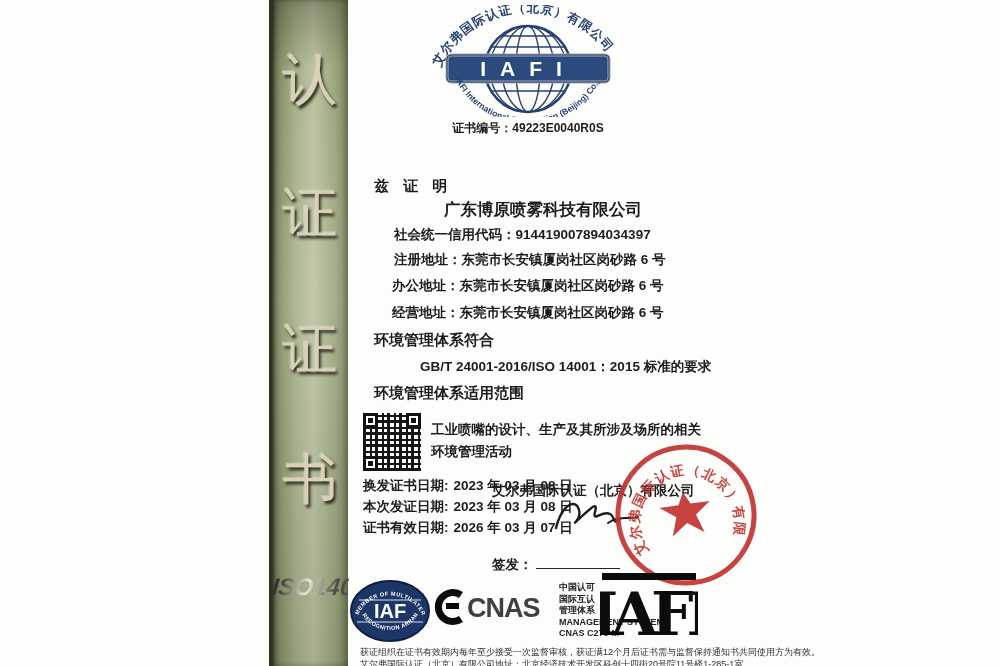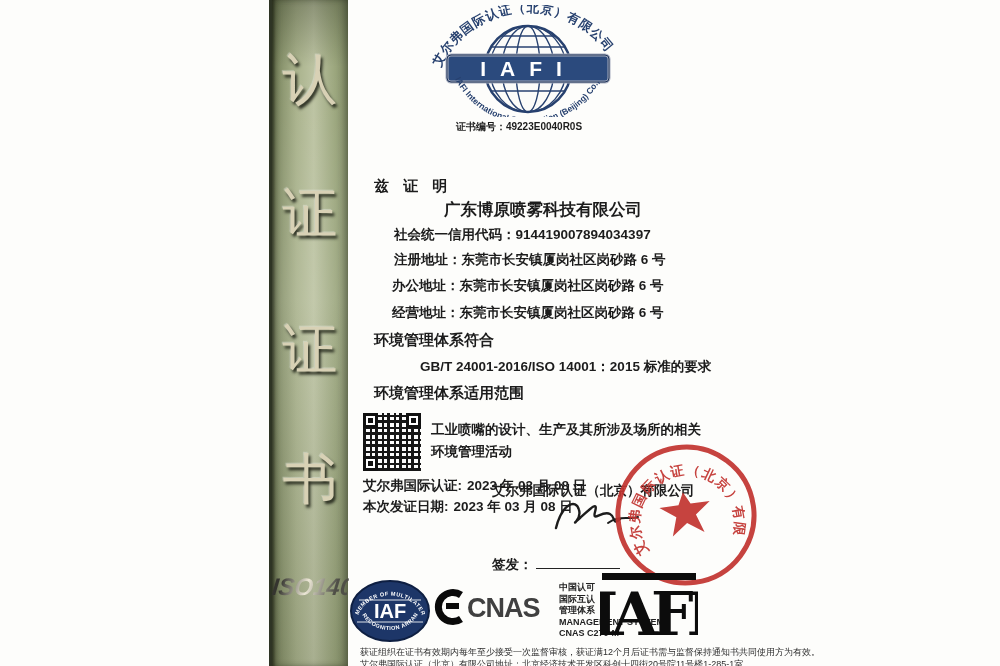--- a/index.html
+++ b/index.html
@@ -96,21 +96,21 @@
     <line x1="62" y1="86" x2="152" y2="86"></line>
   </g>
   <rect x="26" y="50" width="162" height="27" rx="4" fill="#2b4a7d" stroke="#a8aebf" stroke-width="3"></rect>
   <rect x="26" y="50" width="162" height="27" rx="4" fill="none" stroke="#1d3358" stroke-width="1"></rect>
   <text x="107" y="71" text-anchor="middle" font-size="21" font-weight="bold" fill="#ffffff" letter-spacing="14">IAFI</text>
   <text font-size="8.5" fill="#27416f" font-weight="bold">
     <textPath href="#arcBot" startOffset="0">IAFI International Certification (Beijing) Co., Ltd.</textPath>
   </text>
 </svg>
 
-<div class="abs b" style="left:412px;top:120px;width:214px;text-align:center;font-size:10px">证书编号：49223E0040R0S</div>
+<div class="abs b" style="left:421px;top:120px;width:214px;text-align:center;font-size:12px">证书编号：49223E0040R0S</div>
 
 <div class="abs b t15" style="left:374px;top:177px;letter-spacing:5px">兹 证 明</div>
 
 <div class="abs b" style="left:444px;top:199px;font-size:16.5px">广东博原喷雾科技有限公司</div>
 
 <div class="abs b t13" style="left:394px;top:226px">社会统一信用代码：914419007894034397</div>
 
 <div class="abs b t13" style="left:394px;top:251px">注册地址：东莞市长安镇厦岗社区岗砂路 6 号</div>
 
 <div class="abs b t13" style="left:392px;top:277px">办公地址：东莞市长安镇厦岗社区岗砂路 6 号</div>
@@ -126,24 +126,27 @@
 <div class="qr">
   <div class="qr-finder qr-f1"></div>
   <div class="qr-finder qr-f2"></div>
   <div class="qr-finder qr-f3"></div>
 </div>
 
 <div class="abs b t13" style="left:431px;top:419px;width:280px;line-height:1.65">工业喷嘴的设计、生产及其所涉及场所的相关环境管理活动</div>
 
 <div class="abs" style="left:363px;top:477px">
   <div class="date-row">
-    <span>艾尔弗国际认证:</span><span class="v">2023 年 03 月 08 日</span>
+    <span>换发证书日期:</span><span class="v">2023 年 03 月 08 日</span>
   </div>
   <div class="date-row">
     <span>本次发证日期:</span><span class="v">2023 年 03 月 08 日</span>
+  </div>
+  <div class="date-row">
+    <span>证书有效日期:</span><span class="v">2026 年 03 月 07 日</span>
   </div>
 </div>
 
 <div class="abs b t13" style="left:492px;top:482px">艾尔弗国际认证（北京）有限公司</div>
 
 <svg class="abs" style="left:550px;top:492px" width="100" height="48" viewBox="0 0 100 48">
   <path d="M 6 36 C 12 12 26 6 29 18 C 32 28 18 36 30 26 C 42 15 48 9 45 20 C 42 31 52 18 60 22 C 66 25 62 34 70 27" fill="none" stroke="#1c1c1c" stroke-width="2.4" stroke-linecap="round"></path>
   <path d="M 58 31 C 68 23 78 28 88 25" fill="none" stroke="#1c1c1c" stroke-width="2" stroke-linecap="round"></path>
 </svg>
 

